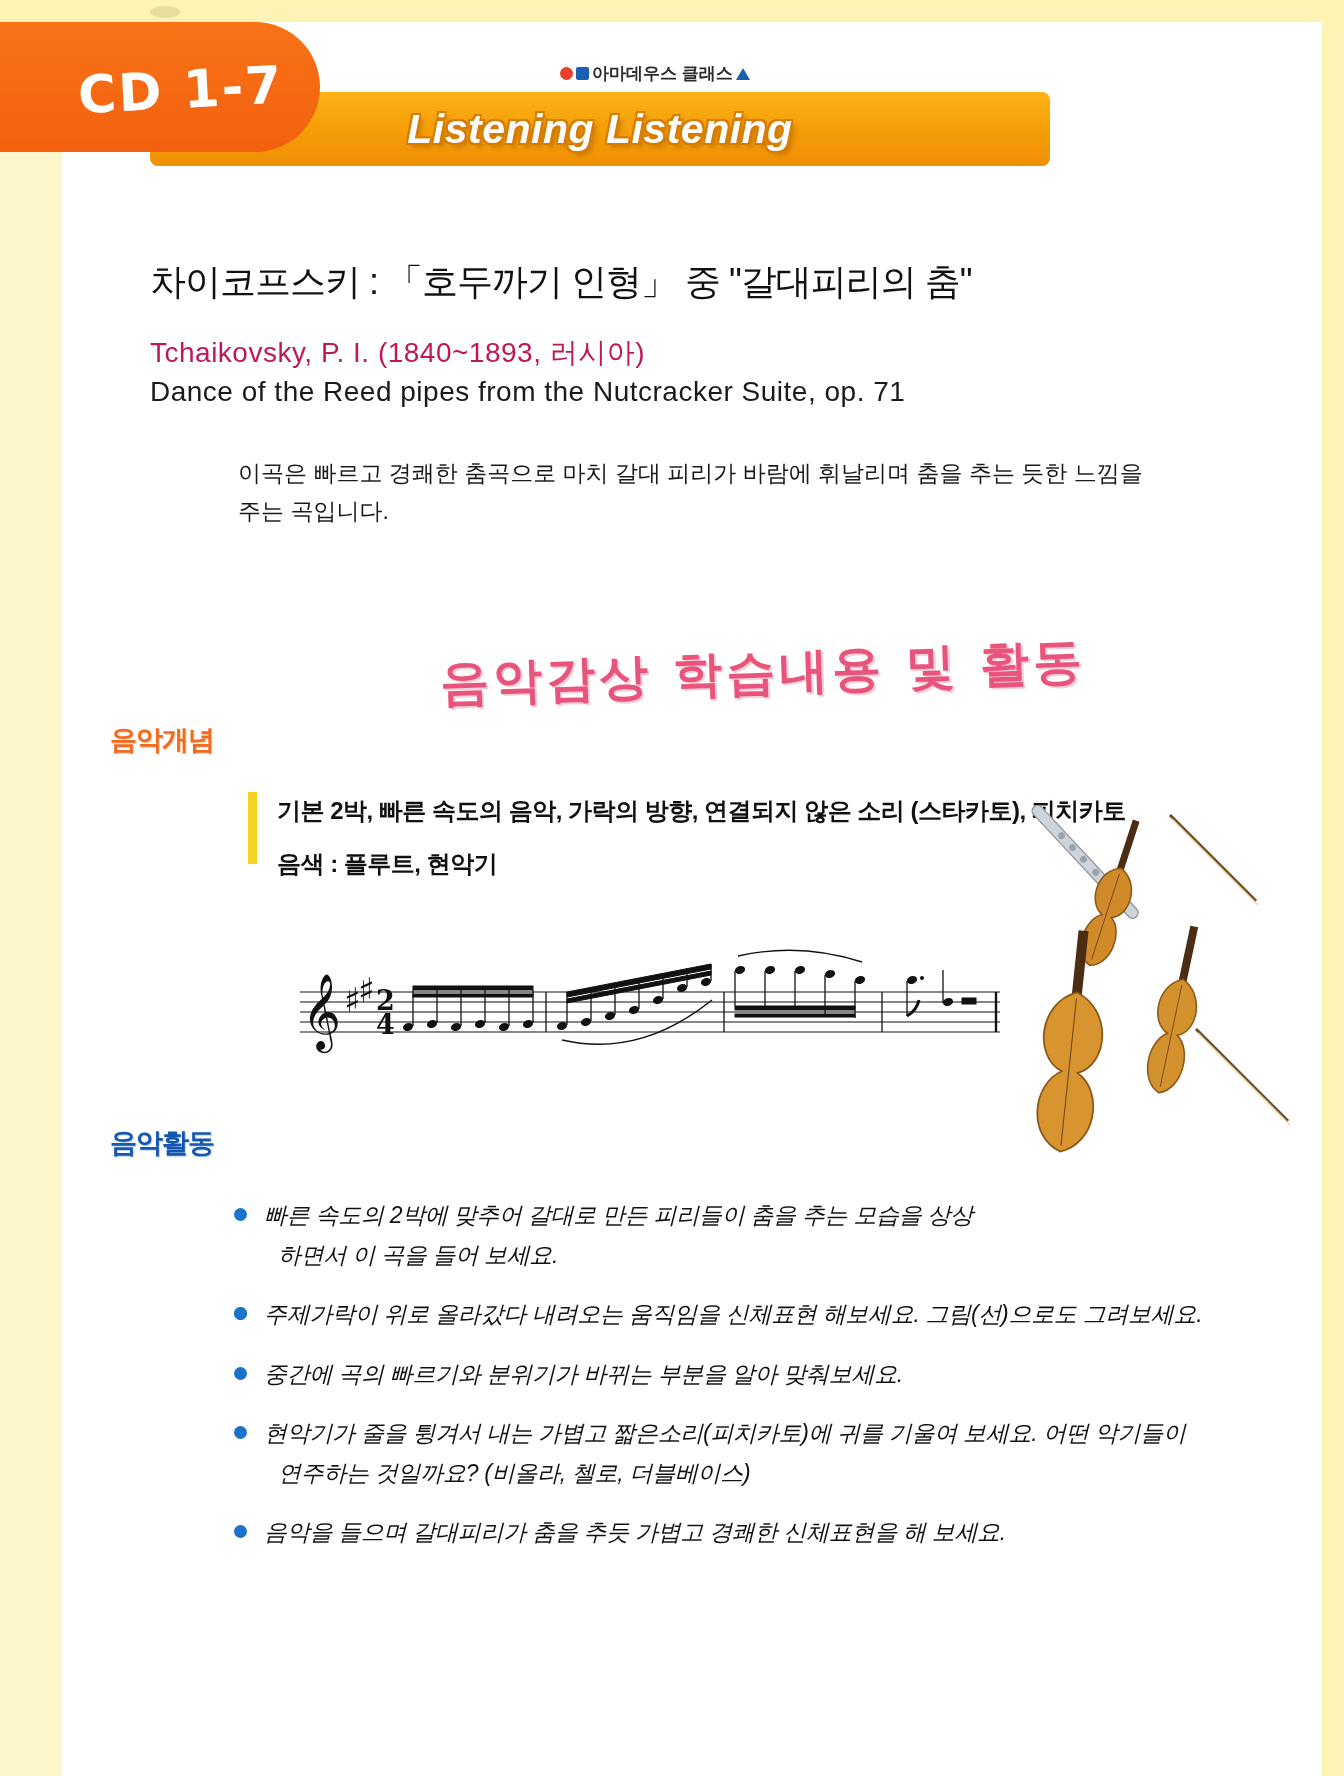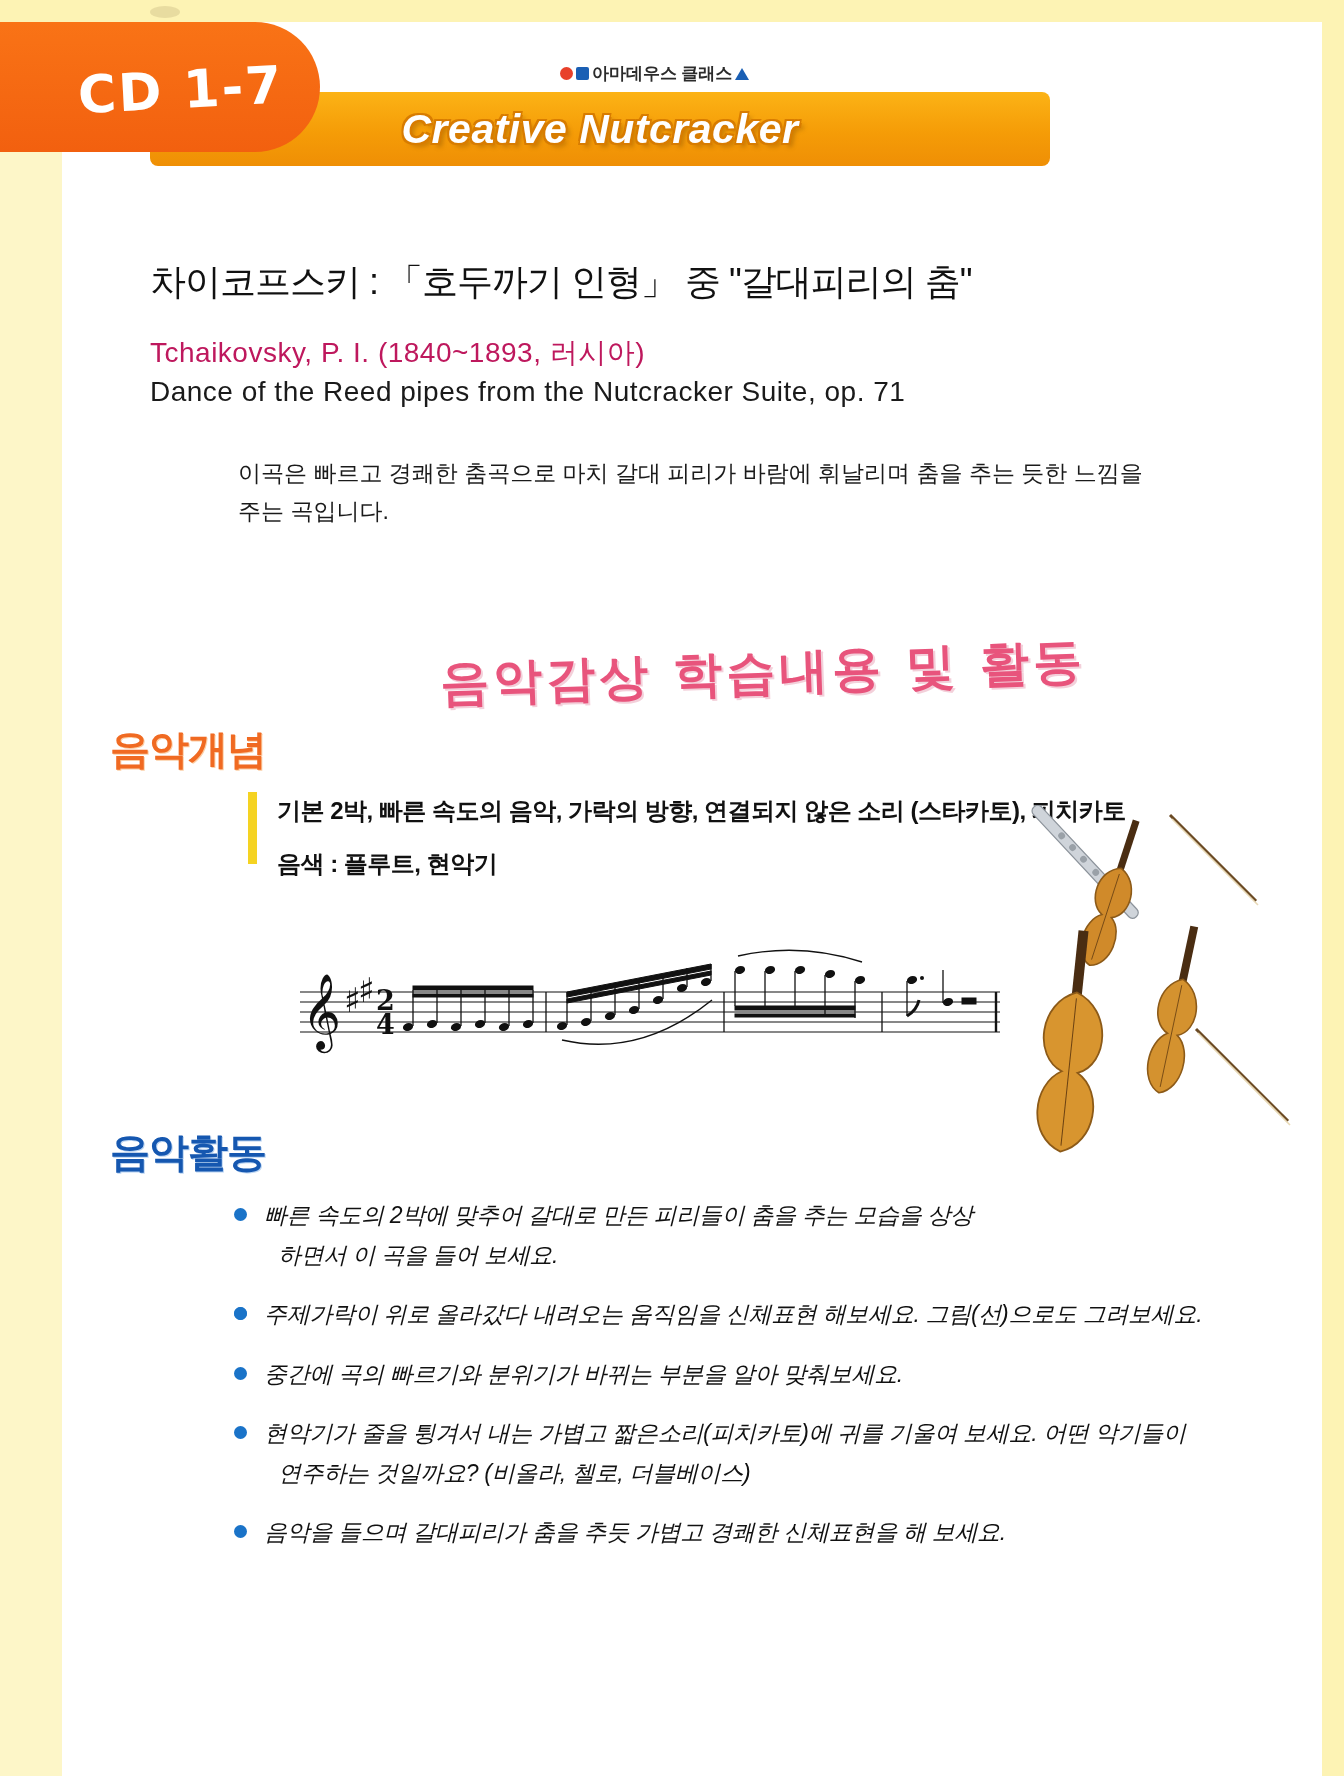--- a/index.html
+++ b/index.html
@@ -88,21 +88,20 @@
   .brand-row {
     position: absolute;
     left: 560px;
     top: 62px;
     display: flex;
     align-items: center;
     gap: 3px;
     font-size: 17px;
     font-weight: bold;
     color: #2b2b2b;
-    font-family: Liberation Serif, serif;
   }
   .brand-row .mk {
     display: inline-block;
     width: 13px;
     height: 13px;
     background: #e8402a;
     border-radius: 50%;
   }
   .brand-row .mk.sq { background: #1a5fb4; border-radius: 2px; }
   .brand-row .mk.tri {
@@ -181,21 +180,21 @@
     color: #e8547c;
     font-family: "DejaVu Sans", sans-serif;
     letter-spacing: 4px;
     transform: rotate(-2deg);
     text-shadow: 2px 2px 0 rgba(220,120,150,0.35);
   }
 
   
   .sec-label {
     position: absolute;
-    font-size: 40px;
+    font-size: 27px;
     font-weight: bold;
     letter-spacing: -1px;
     font-family: Liberation Serif, serif;
   }
   .sec-label.concept {
     left: 110px;
     top: 722px;
     color: #f06a22;
     text-shadow: 1px 1px 0 #fcd0a8;
   }
@@ -307,21 +306,21 @@
 </div>
 
 <div class="brand-row">
   <span class="mk"></span>
   <span class="mk sq"></span>
   <span>아마데우스 클래스</span>
   <span class="mk tri"></span>
 </div>
 
 <div class="header-bar">
-  <div class="header-title">Creative Nutcracker</div>
+  <div class="header-title">Listening Listening</div>
 </div>
 
 <div class="cd-badge">
   <div class="cd-badge-label">CD 1-7</div>
 </div>
 
 <div class="ko-title">차이코프스키 : 「호두까기 인형」 중 "갈대피리의 춤"</div>
 <div class="en-line1">Tchaikovsky, P. I. (1840~1893, 러시아)</div>
 <div class="en-line2">Dance of the Reed pipes from the Nutcracker Suite, op. 71</div>
 <div class="intro">이곡은 빠르고 경쾌한 춤곡으로 마치 갈대 피리가 바람에 휘날리며 춤을 추는 듯한 느낌을 주는 곡입니다.</div>

